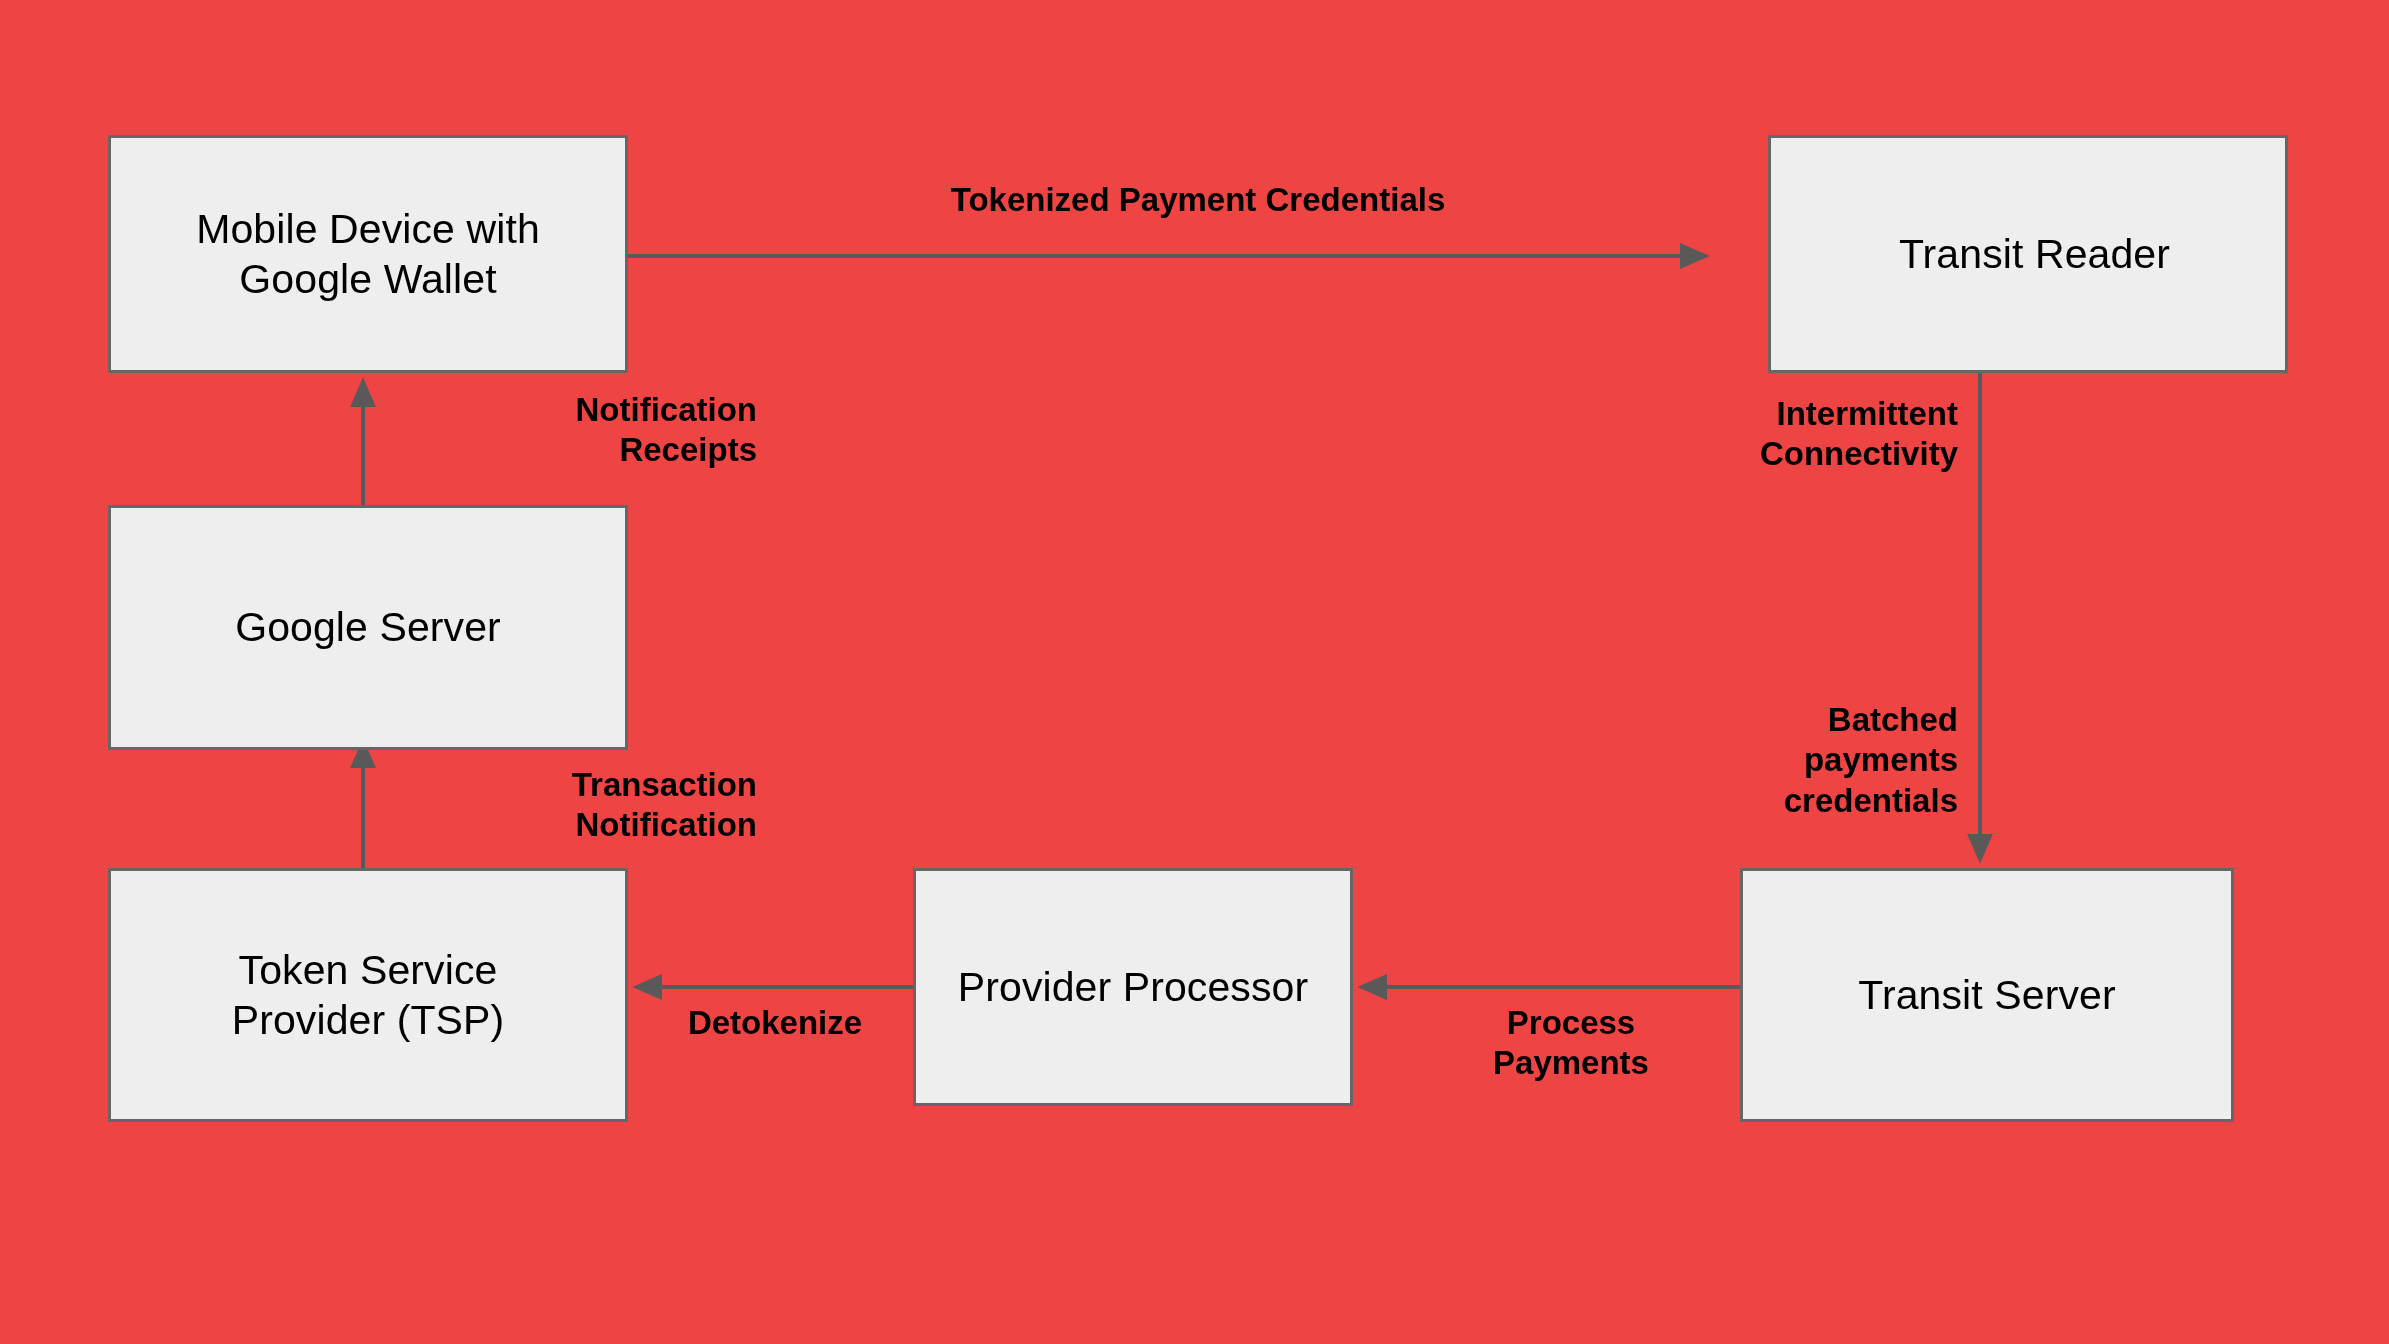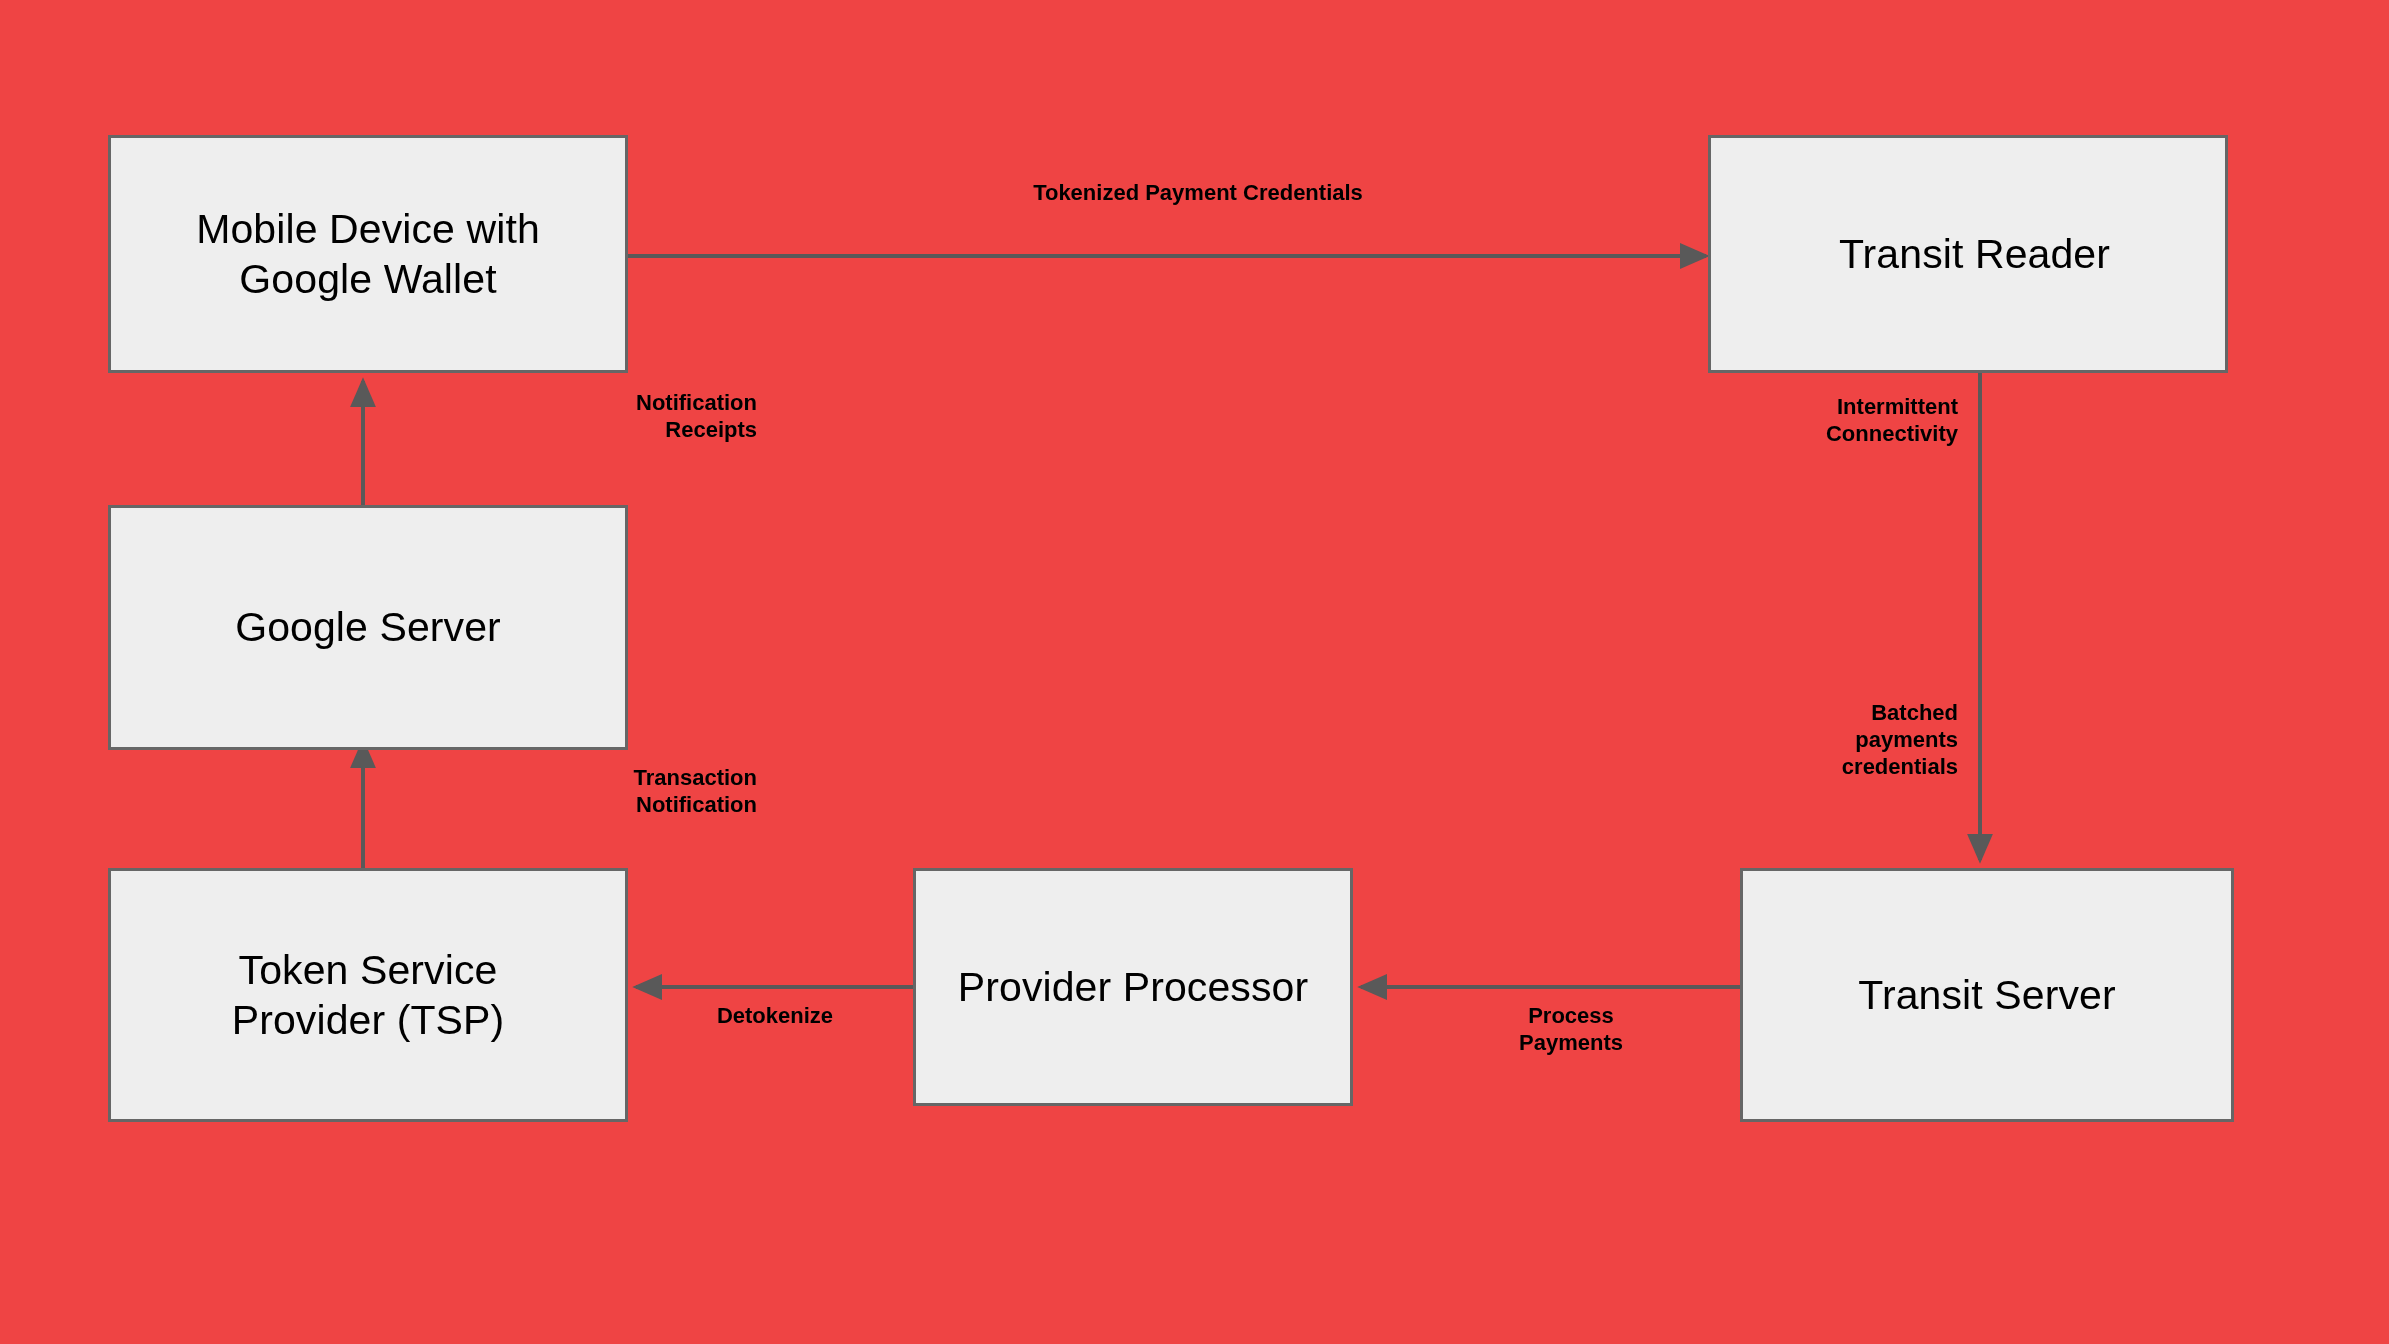--- a/index.html
+++ b/index.html
@@ -37,21 +37,21 @@
     font-size: 41px;
     font-weight: 400;
     color: #000000;
     line-height: 1.22;
     white-space: pre-line;
     letter-spacing: 0.1px;
   }
   .edge-label {
     position: absolute;
     font-family: "Liberation Sans", sans-serif;
-    font-size: 22px;
+    font-size: 33px;
     font-weight: bold;
     color: #000000;
     line-height: 1.22;
     white-space: pre-line;
   }
   .edge-label.center { text-align: center; }
   .edge-label.left   { text-align: right; }
   .edge-label.right  { text-align: right; }
 </style>
 </head>
@@ -77,21 +77,21 @@
     <line x1="363" y1="868" x2="363" y2="742" stroke="#595959" stroke-width="4" marker-end="url(#arrow-end)"></line>
 
     <line x1="363" y1="505" x2="363" y2="381" stroke="#595959" stroke-width="4" marker-end="url(#arrow-end)"></line>
   </svg>
 
   <div class="node-box" style="left:108px; top:135px; width:520px; height:238px;">
     <span class="node-label">Mobile Device with
 Google Wallet</span>
   </div>
 
-  <div class="node-box" style="left:1708px; top:135px; width:520px; height:238px;padding-left:13px;">
+  <div class="node-box" style="left:1768px; top:135px; width:520px; height:238px;padding-left:13px;">
     <span class="node-label">Transit Reader</span>
   </div>
 
   <div class="node-box" style="left:108px; top:505px; width:520px; height:245px;">
     <span class="node-label">Google Server</span>
   </div>
 
   <div class="node-box" style="left:108px; top:868px; width:520px; height:254px;">
     <span class="node-label">Token Service
 Provider (TSP)</span>

